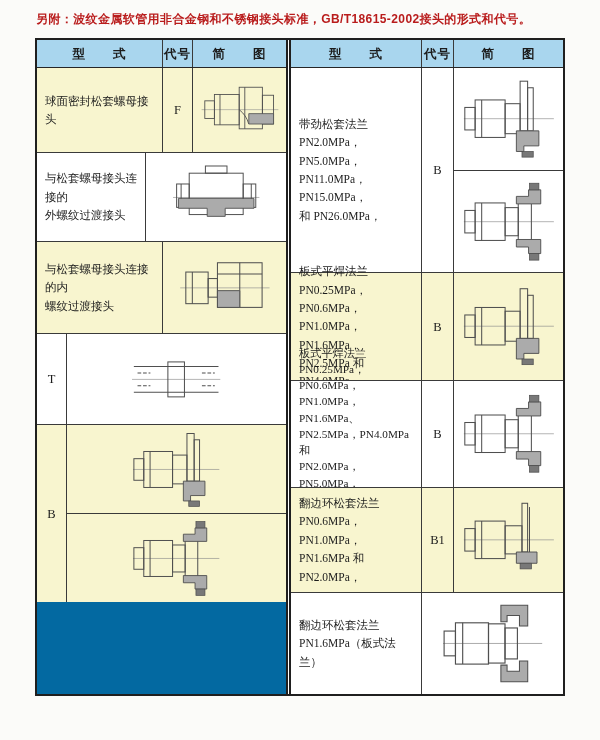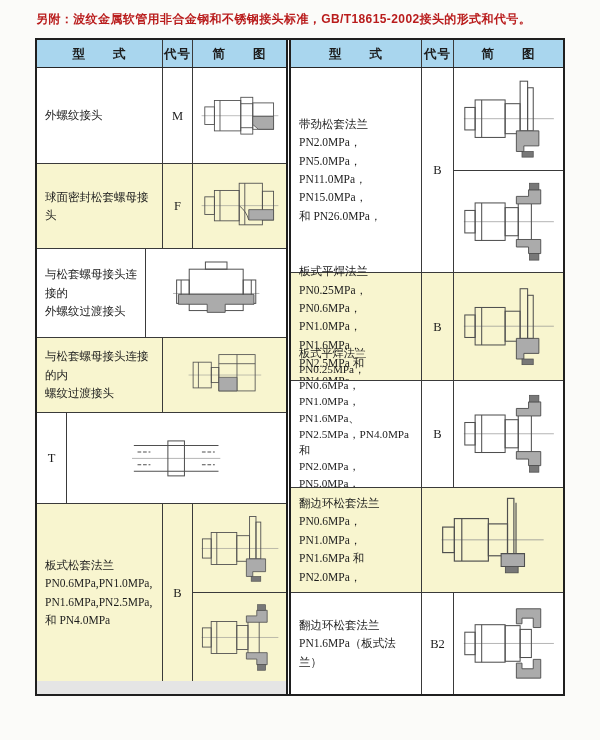--- a/index.html
+++ b/index.html
@@ -11,21 +11,21 @@
     color:#1c1c1c;
     overflow:hidden;
   }
   .title {
     position:absolute; left:36px; top:11px; width:548px;
     font-family:"Liberation Sans", sans-serif;
     font-weight:700; font-size:12px; letter-spacing:.4px; color:#b91c1c;
   }
   .tbl {
     position:absolute; left:35px; top:38px; width:530px;
-    border:2px solid #1f1f1f; background:#e5e5e5; display:flex;
+    border:2px solid #1f1f1f; background:#0369a1; display:flex;
   }
   .half { display:flex; flex-direction:column; }
   .half.left  { width:249px; }
   .half.right { width:272px; }
   .mid { width:5px; border-left:2px solid #1f1f1f; border-right:2px solid #1f1f1f; background:#fff; }
   .hrow { display:flex; border-top:1px solid #3a3a3a; background:#fff; }
   .hrow:first-child { border-top:none; }
   .hrow.header { background:#a9d6ee; }
   .hrow.header + .hrow { border-top:1.5px solid #262626; }
   .hrow.hl { background:#f8f5cf;justify-content:flex-end; }
@@ -44,43 +44,20 @@
 
 <div class="title">另附：波纹金属软管用非合金钢和不锈钢接头标准，GB/T18615-2002接头的形式和代号。</div>
 
 <div class="tbl">
   <div class="half left" id="half-left">
       <div class="hrow header" style="height:27px">
        <div class="cell type head" style="width:126px">型　　式</div>
        <div class="cell code head" style="width:30px">代号</div>
        <div class="cell diag head" style="align-items:center;justify-content:center;flex-direction:row">简　　图</div>
      </div>
-      <div class="hrow" style="height:96px">
-         <div class="cell type" style="width:126px">
-          <div>外螺纹接头</div>
-        </div>
-         <div class="cell code" style="width:30px">M</div>
-         <div class="cell diag">
-          <div class="subdiag">
-            <svg viewBox="0 0 100 90" preserveAspectRatio="xMidYMid meet">
-              <line x1="2" y1="45" x2="98" y2="45" stroke="#8c8c8c" stroke-width="0.7"></line>
-              <g fill="none" stroke="#4f4f4f" stroke-width="1.1">
-      <rect x="6" y="34" width="12" height="22"></rect>
-      <rect x="18" y="26" width="33" height="38"></rect>
-                <line x1="25" y1="26" x2="25" y2="64"></line>
-      <rect x="51" y="22" width="15" height="46"></rect>
-      <line x1="51" y1="30" x2="66" y2="30"></line>
-                <line x1="51" y1="60" x2="66" y2="60"></line>
-      <rect x="66" y="29" width="26" height="33"></rect>
-              </g>
-              <polygon points="66,46 92,46 92,62 73,62 66,56" fill="#ababab" stroke="#4f4f4f" stroke-width="1"></polygon>
-            </svg>
-          </div>
-        </div>
-       </div>
       <div class="hrow hl" style="height:85px">
          <div class="cell type" style="width:126px">
           <div>球面密封松套螺母接头</div>
         </div>
          <div class="cell code" style="width:30px">F</div>
          <div class="cell diag">
           <div class="subdiag">
             <svg viewBox="0 0 100 90" preserveAspectRatio="xMidYMid meet">
               <line x1="2" y1="45" x2="98" y2="45" stroke="#8c8c8c" stroke-width="0.7"></line>
               <g fill="none" stroke="#4f4f4f" stroke-width="1.1">
@@ -111,21 +88,21 @@
       <rect x="80" y="30" width="14" height="26"></rect>
                 <line x1="89" y1="30" x2="89" y2="56"></line>
       <rect x="20" y="18" width="60" height="46"></rect>
       <rect x="38" y="10" width="24" height="8"></rect>
               </g>
               <polygon points="8,46 92,46 92,57 60,57 60,66 40,66 40,57 8,57" fill="#ababab" stroke="#4f4f4f" stroke-width="1"></polygon>
             </svg>
           </div>
         </div>
        </div>
-      <div class="hrow hl" style="height:75px">
+      <div class="hrow hl" style="height:92px">
          <div class="cell type" style="width:126px">
           <div>与松套螺母接头连接的内<br>螺纹过渡接头</div>
         </div>
          <div class="cell diag">
           <div class="subdiag">
             <svg viewBox="0 0 100 90" preserveAspectRatio="xMidYMid meet">
               <line x1="2" y1="45" x2="98" y2="45" stroke="#8c8c8c" stroke-width="0.7"></line>
               <g fill="none" stroke="#4f4f4f" stroke-width="1.1">
       <rect x="8" y="28" width="24" height="34"></rect>
                 <line x1="15" y1="28" x2="15" y2="62"></line>
@@ -152,23 +129,20 @@
       <line x1="8" y1="38" x2="22" y2="38" stroke-dasharray="4,2"></line>
       <line x1="8" y1="52" x2="22" y2="52" stroke-dasharray="4,2"></line>
       <line x1="78" y1="38" x2="92" y2="38" stroke-dasharray="4,2"></line>
       <line x1="78" y1="52" x2="92" y2="52" stroke-dasharray="4,2"></line>
               </g>
             </svg>
           </div>
         </div>
        </div>
       <div class="hrow hl" style="height:178px">
-         <div class="cell type" style="width:126px">
-          <div>板式松套法兰<br>PN0.6MPa,PN1.0MPa,<br>PN1.6MPa,PN2.5MPa,<br>和 PN4.0MPa</div>
-        </div>
          <div class="cell code" style="width:30px">B</div>
          <div class="cell diag">
           <div class="subdiag">
             <svg viewBox="0 0 100 90" preserveAspectRatio="xMidYMid meet">
               <line x1="2" y1="45" x2="98" y2="45" stroke="#8c8c8c" stroke-width="0.7"></line>
               <g fill="none" stroke="#4f4f4f" stroke-width="1.1">
       <rect x="3" y="33" width="11" height="24"></rect>
       <rect x="14" y="25" width="32" height="40"></rect>
                 <line x1="21" y1="25" x2="21" y2="65"></line>
       <rect x="46" y="29" width="16" height="32"></rect>
@@ -288,20 +262,21 @@
               <rect x="72" y="4" width="10" height="7" fill="#787878" stroke="#4f4f4f" stroke-width="0.8"></rect>
               <rect x="72" y="79" width="10" height="7" fill="#787878" stroke="#4f4f4f" stroke-width="0.8"></rect>
             </svg>
           </div>
         </div>
        </div>
       <div class="hrow hl" style="height:105px">
          <div class="cell type" style="width:131px">
           <div>翻边环松套法兰<br>PN0.6MPa，PN1.0MPa，<br>PN1.6MPa 和 PN2.0MPa，</div>
         </div>
+         <div class="cell code" style="width:32px">B1</div>
          <div class="cell diag">
           <div class="subdiag">
             <svg viewBox="0 0 100 90" preserveAspectRatio="xMidYMid meet">
               <line x1="2" y1="45" x2="98" y2="45" stroke="#8c8c8c" stroke-width="0.7"></line>
               <g fill="none" stroke="#4f4f4f" stroke-width="1.1">
       <rect x="3" y="33" width="11" height="24"></rect>
       <rect x="14" y="25" width="32" height="40"></rect>
                 <line x1="21" y1="25" x2="21" y2="65"></line>
       <rect x="46" y="30" width="18" height="30"></rect>
       <rect x="64" y="6" width="6" height="52"></rect>
@@ -310,21 +285,20 @@
               <polygon points="58,58 80,58 80,70 58,70" fill="#ababab" stroke="#4f4f4f" stroke-width="1"></polygon>
               <rect x="62" y="70" width="12" height="6" fill="#787878" stroke="#4f4f4f" stroke-width="0.8"></rect>
             </svg>
           </div>
         </div>
        </div>
       <div class="hrow" style="height:102px">
          <div class="cell type" style="width:131px">
           <div>翻边环松套法兰<br>PN1.6MPa（板式法兰）</div>
         </div>
-         <div class="cell code" style="width:32px">B2</div>
          <div class="cell diag">
           <div class="subdiag">
             <svg viewBox="0 0 100 90" preserveAspectRatio="xMidYMid meet">
               <line x1="2" y1="45" x2="98" y2="45" stroke="#8c8c8c" stroke-width="0.7"></line>
               <g fill="none" stroke="#4f4f4f" stroke-width="1.1">
       <rect x="3" y="33" width="11" height="24"></rect>
       <rect x="14" y="25" width="32" height="40"></rect>
                 <line x1="21" y1="25" x2="21" y2="65"></line>
       <rect x="46" y="26" width="16" height="38"></rect>
       <rect x="62" y="30" width="12" height="30"></rect>

